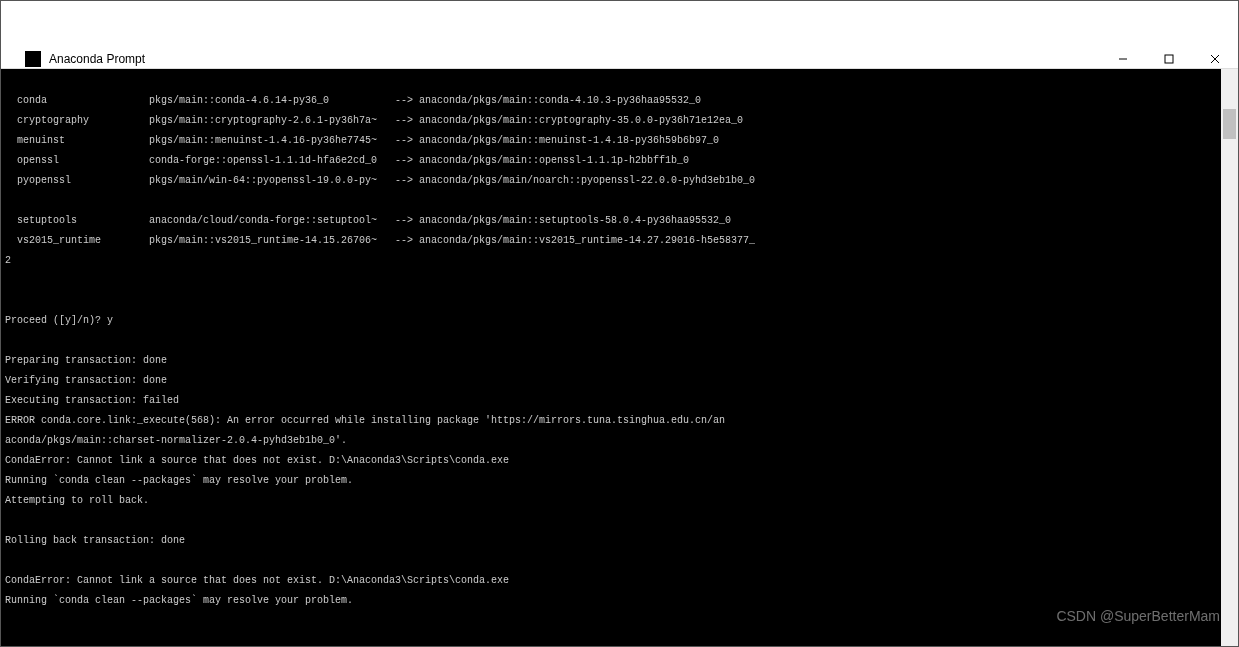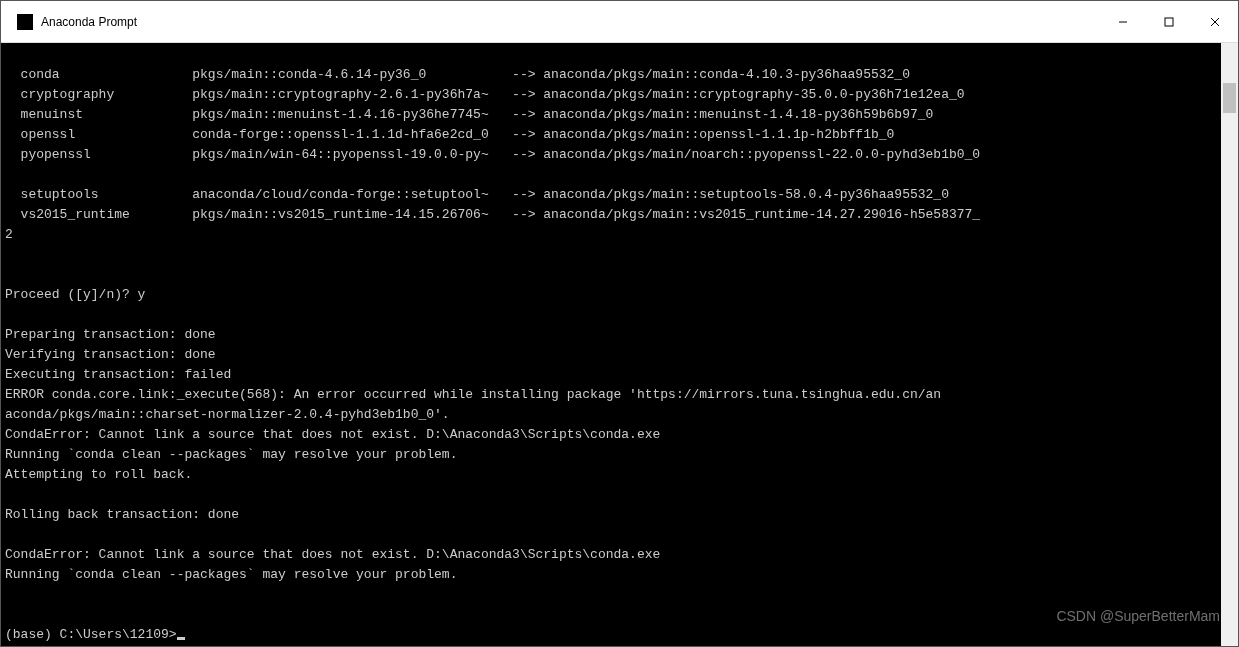--- a/index.html
+++ b/index.html
@@ -7,26 +7,27 @@
   .window {
     width: 1239px;
     height: 647px;
     border: 1px solid #555;
     background: #fff;
     display: flex;
     flex-direction: column;
     position: relative;
   }
   .titlebar {
-    height: 42px;
+    height: 20px;
     background: #fff;
     display: flex;
     align-items: center;
-    padding-left: 16px;
+    padding-left: 24px;
     border-bottom: 1px solid #ddd;
+    margin-top: 48px;
   }
   .titlebar .icon {
     width: 16px; height: 16px;
     background: #000;
     margin-right: 8px;
     display: inline-block;
   }
   .titlebar .title {
     font-size: 12px;
     color: #000;
@@ -49,21 +50,21 @@
     flex: 1;
     display: flex;
     background: #000;
     min-height: 0;
   }
   .terminal {
     flex: 1;
     background: #000;
     color: #ccc;
     font-family: "NSimSun","SimSun","Courier New", monospace;
-    font-size: 13px;
+    font-size: 10px;
     line-height: 20px;
     white-space: pre;
     overflow: hidden;
     padding: 2px 0 0 4px;
     letter-spacing: 0;
   }
   .scrollbar {
     width: 17px;
     background: #f0f0f0;
     position: relative;

